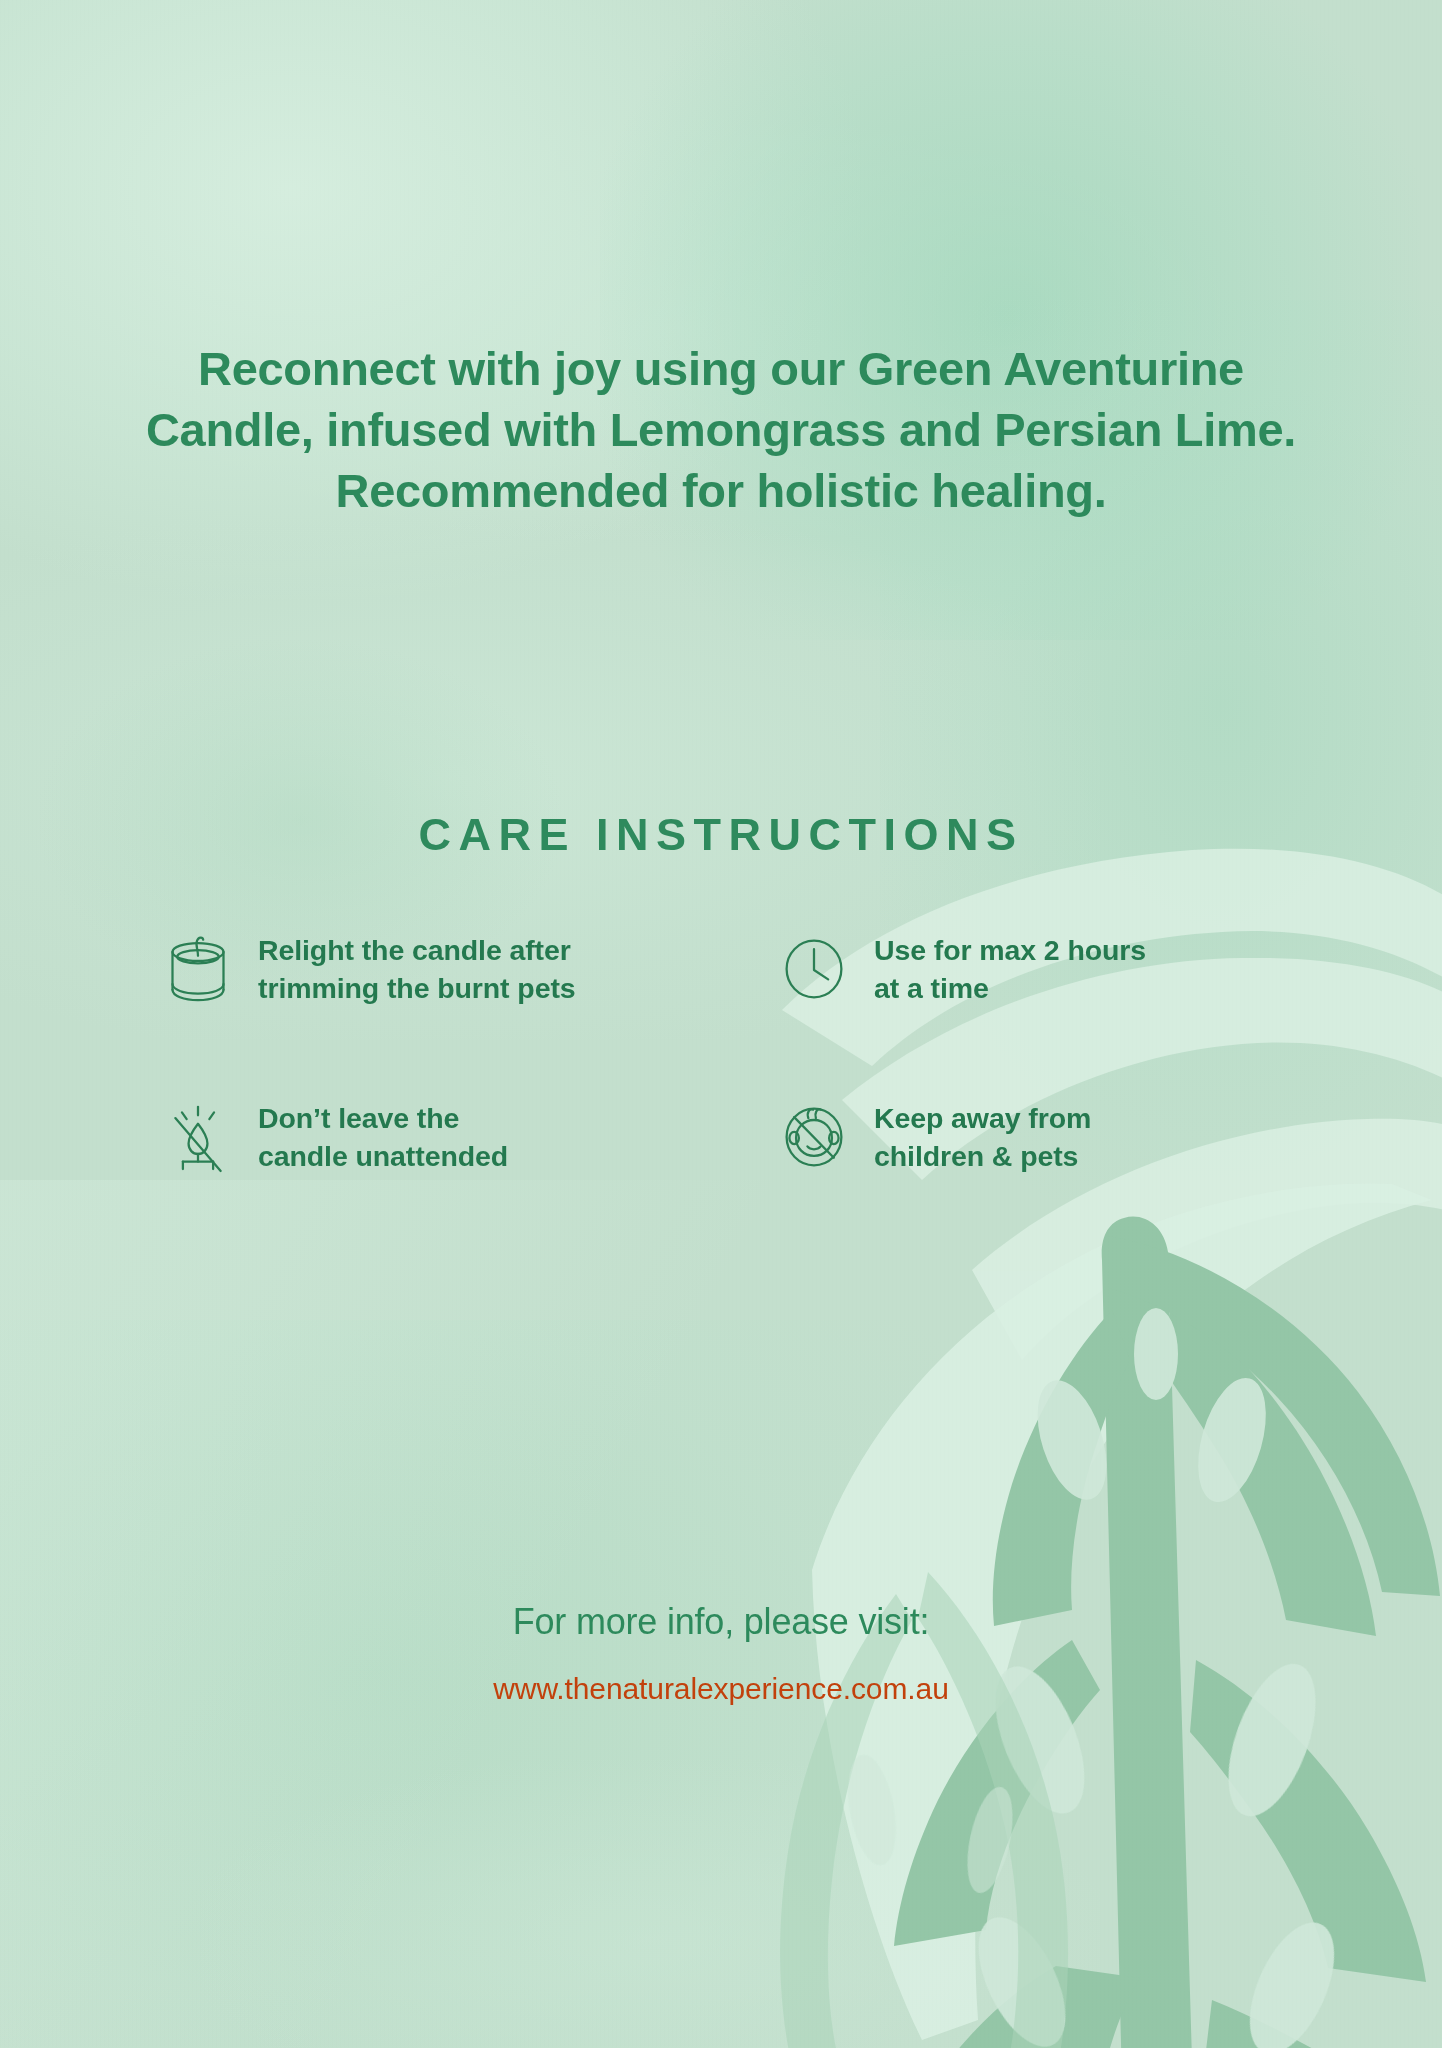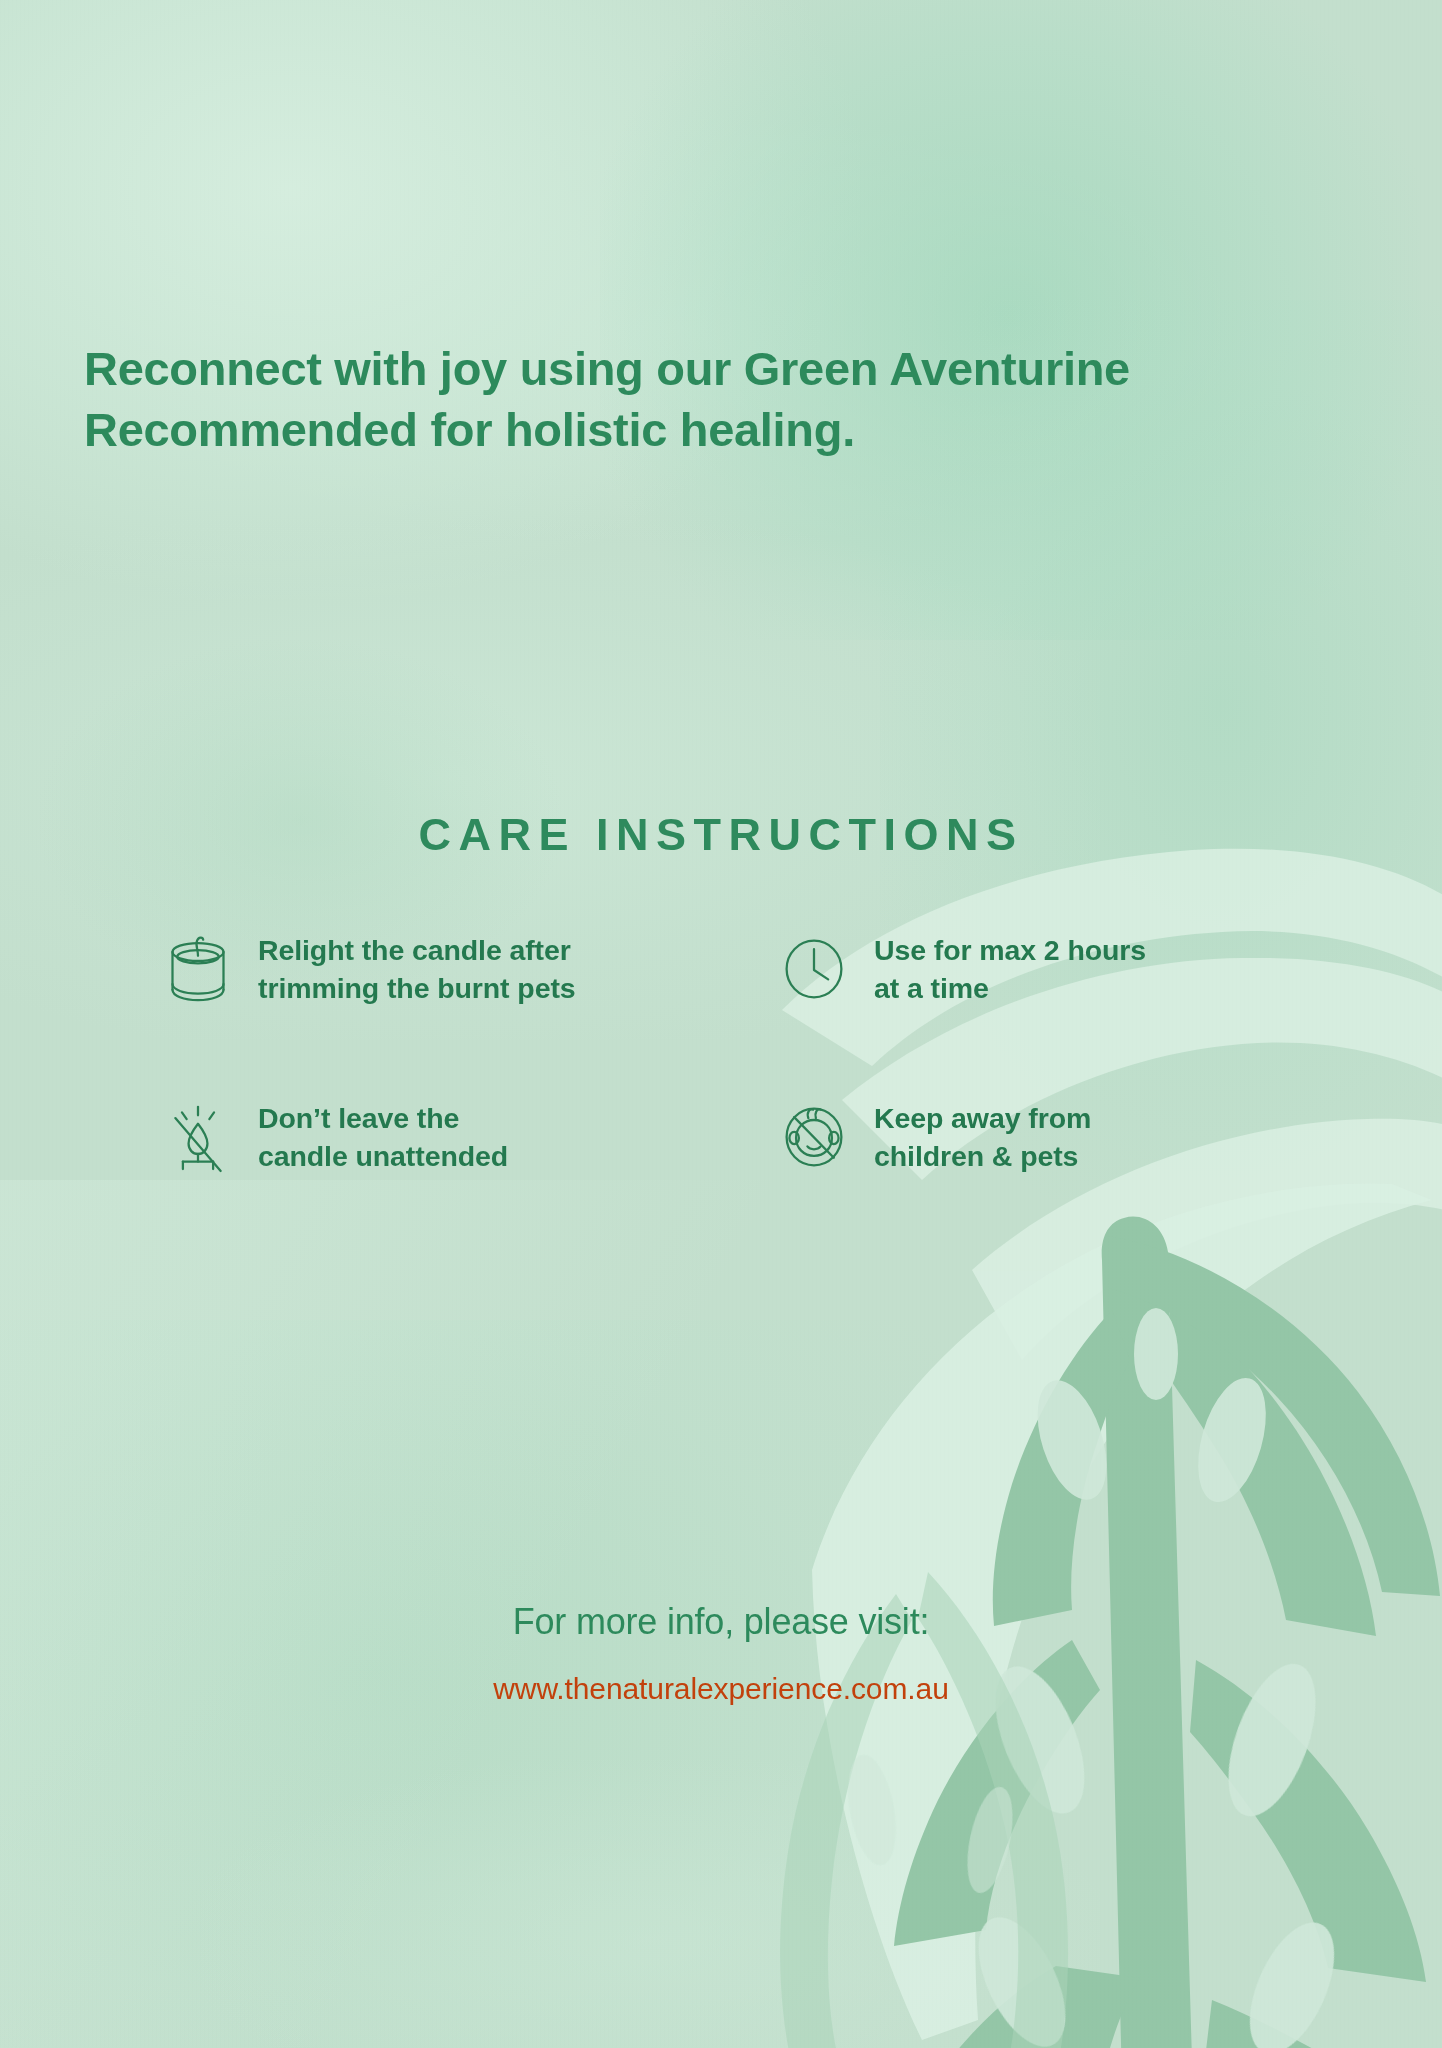--- a/index.html
+++ b/index.html
@@ -84,21 +84,21 @@
   
   #content {
     position:absolute;
     inset:0;
     z-index:5;
   }
 
   .headline {
     position:absolute;
     left:0; right:0; top:338px;
-    text-align:left;
+    text-align:center;
     color:#2d8a5c;
     font-size:47px;
     font-weight:700;
     line-height:1.30;
     letter-spacing:-0.3px;
     padding:0 84px;
   }
 
   .section-title {
     position:absolute;
@@ -242,20 +242,21 @@
       </g>
     </svg>
   </div>
 
   <div class="grain"></div>
 
   <div id="content">
 
     <div class="headline">
       <div>Reconnect with joy using our Green Aventurine</div>
+      <div>Candle, infused with Lemongrass and Persian Lime.</div>
       <div>Recommended for holistic healing.</div>
     </div>
 
     <div class="section-title">CARE INSTRUCTIONS</div>
 
     <div id="care-grid">
 
       <div class="care-item">
         <div class="care-icon">
           <svg viewBox="0 0 72 80" width="68" height="76" fill="none" stroke="#2b7f54" stroke-width="2.4" stroke-linecap="round" stroke-linejoin="round">

